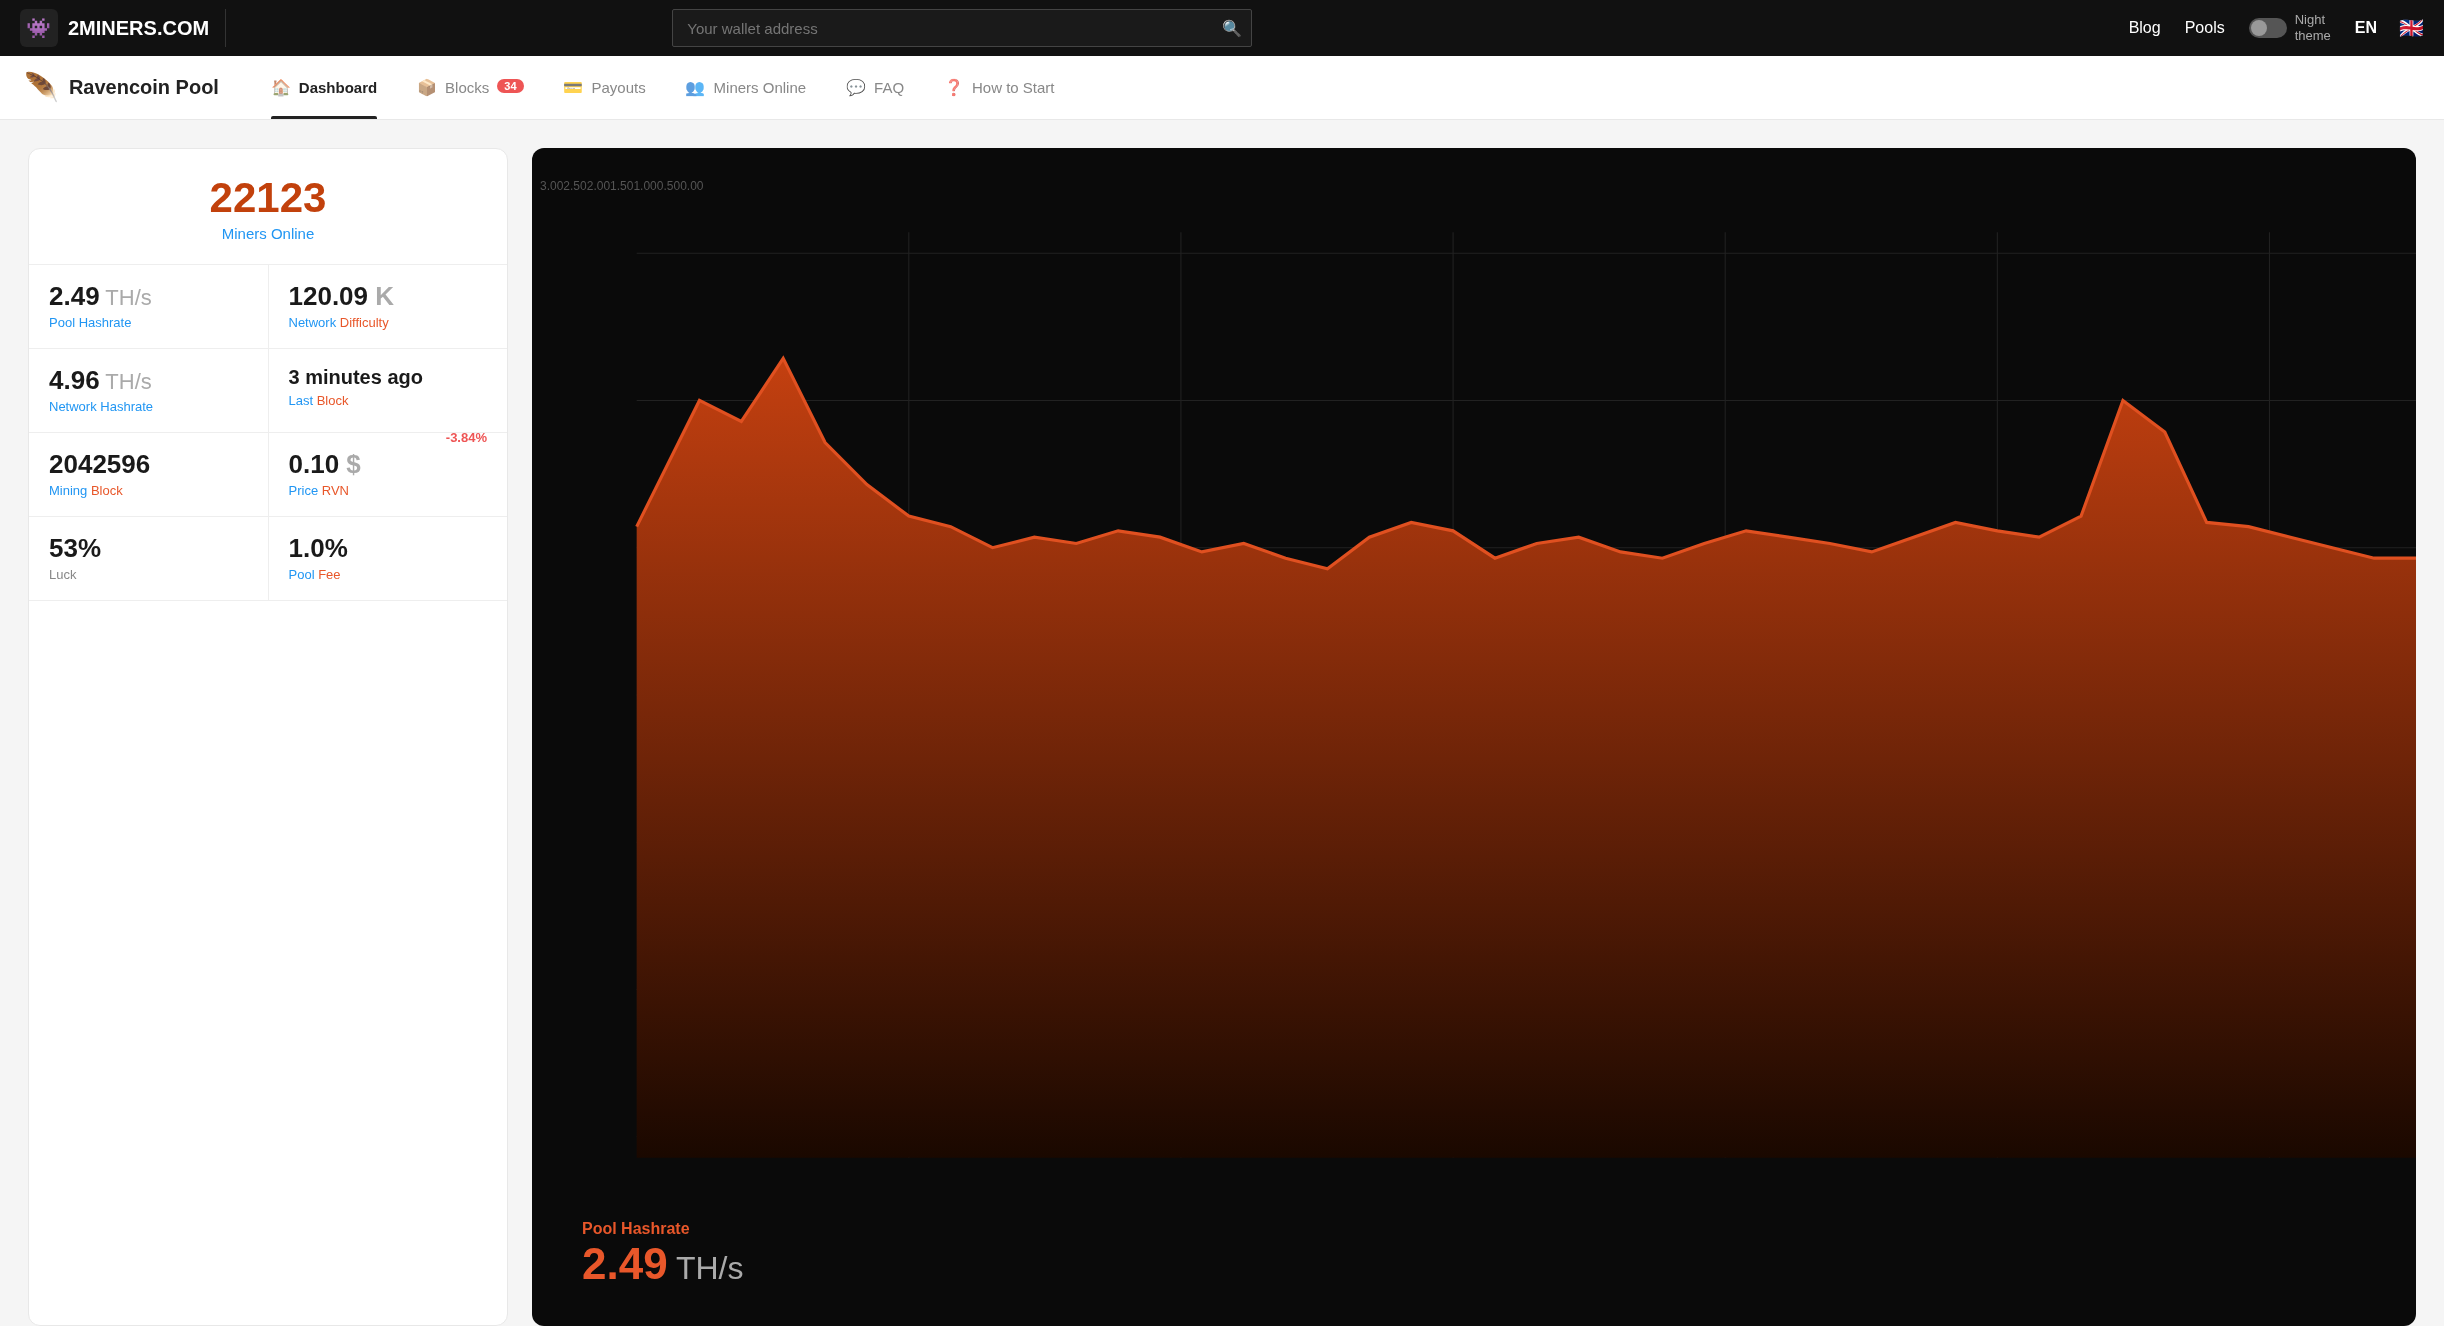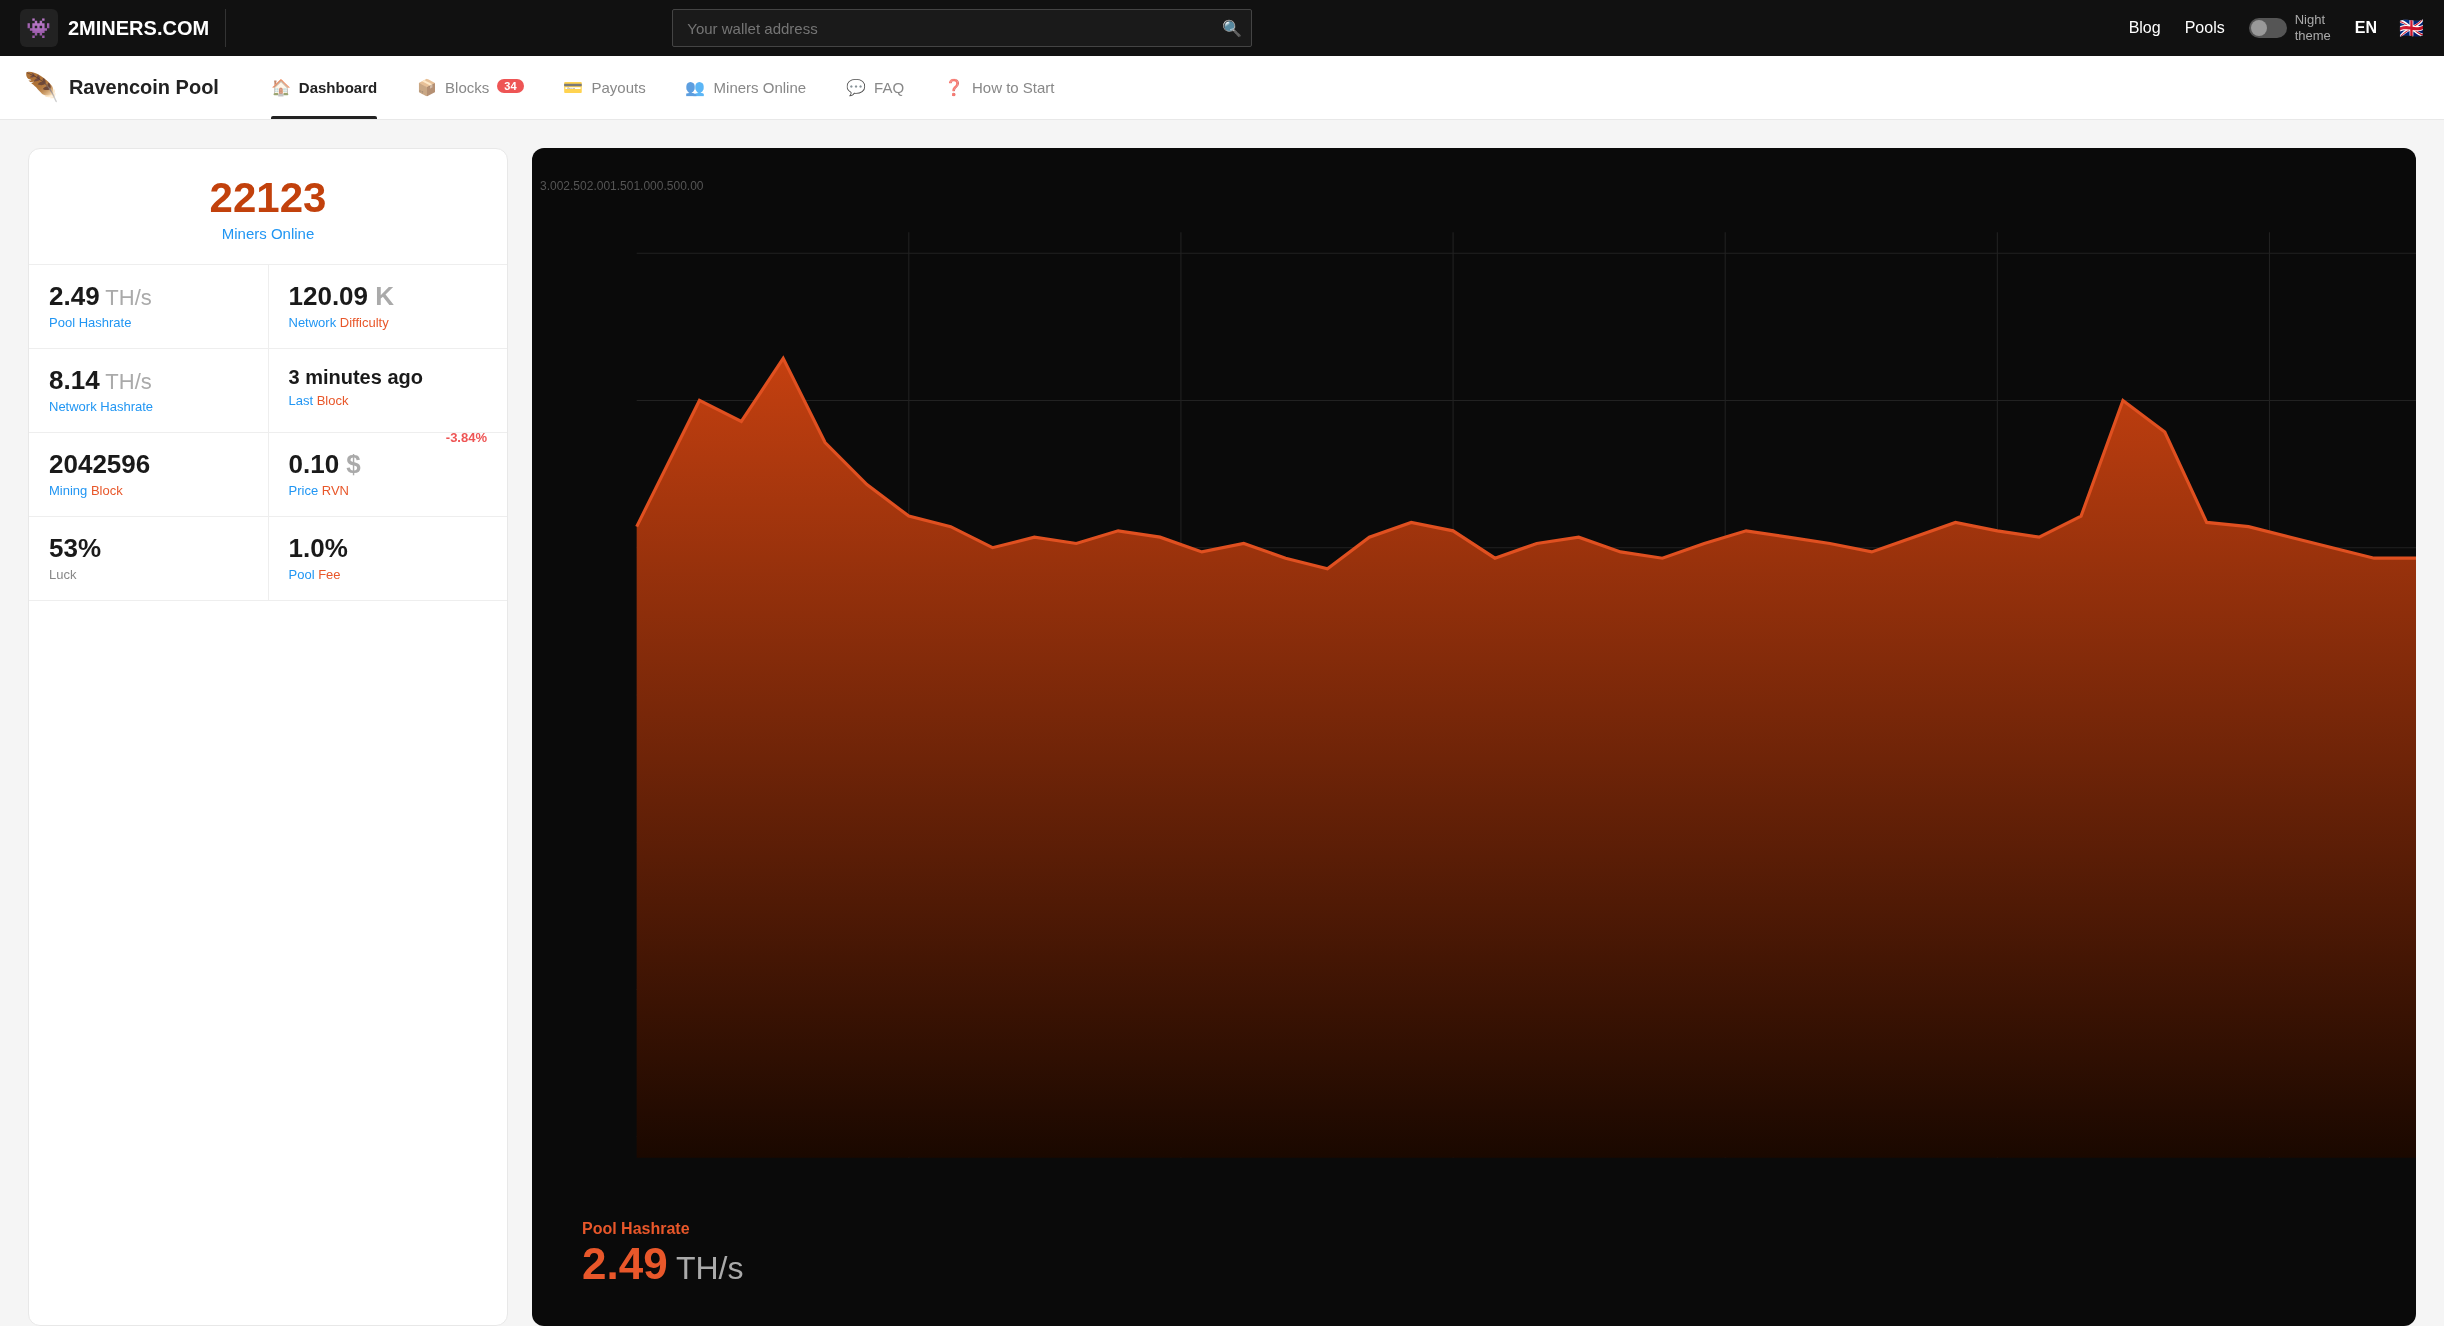--- a/index.html
+++ b/index.html
@@ -415,21 +415,21 @@
         <div class="stats-sub">
           <span>Network</span>
           <span class="orange">Difficulty</span>
         </div>
       </div>
     </div>
 
     <div class="stats-row">
       <div class="stats-cell">
         <div class="stats-value">
-          <span>8.14</span><span class="unit"> TH/s</span>
+          <span>4.96</span><span class="unit"> TH/s</span>
         </div>
         <div class="stats-sub">
           <span>Network</span>
           <span>Hashrate</span>
         </div>
       </div>
       <div class="stats-cell">
         <div class="stats-value" style="font-size:20px;">3 minutes ago</div>
         <div class="stats-sub">
           <span>Last</span>

